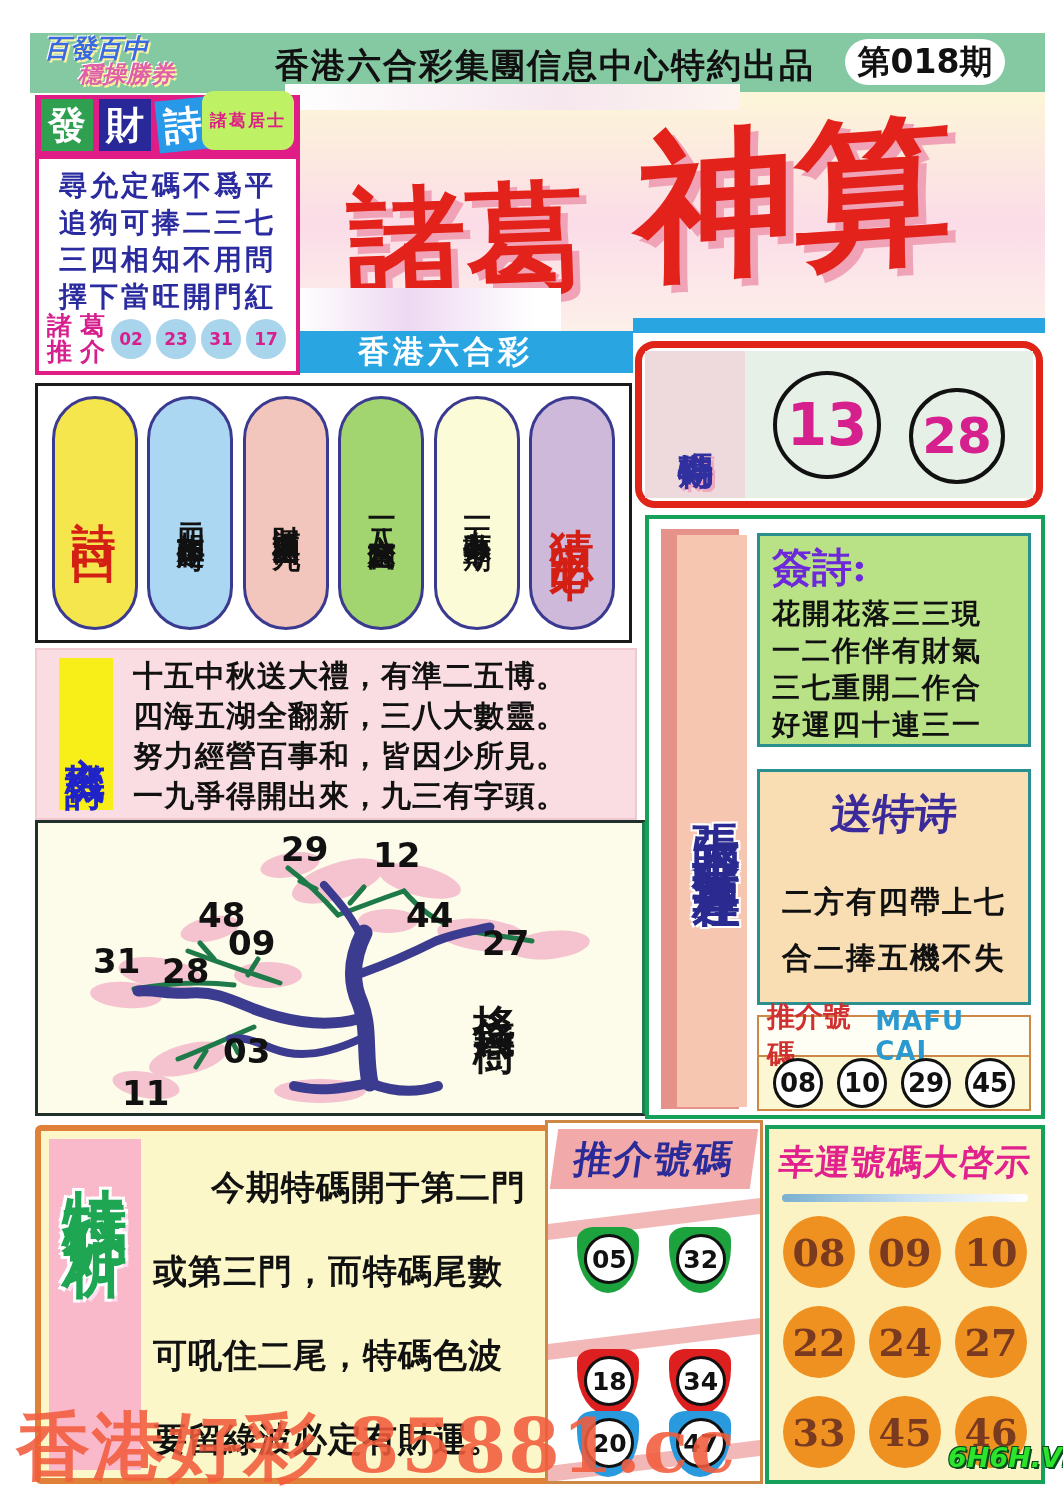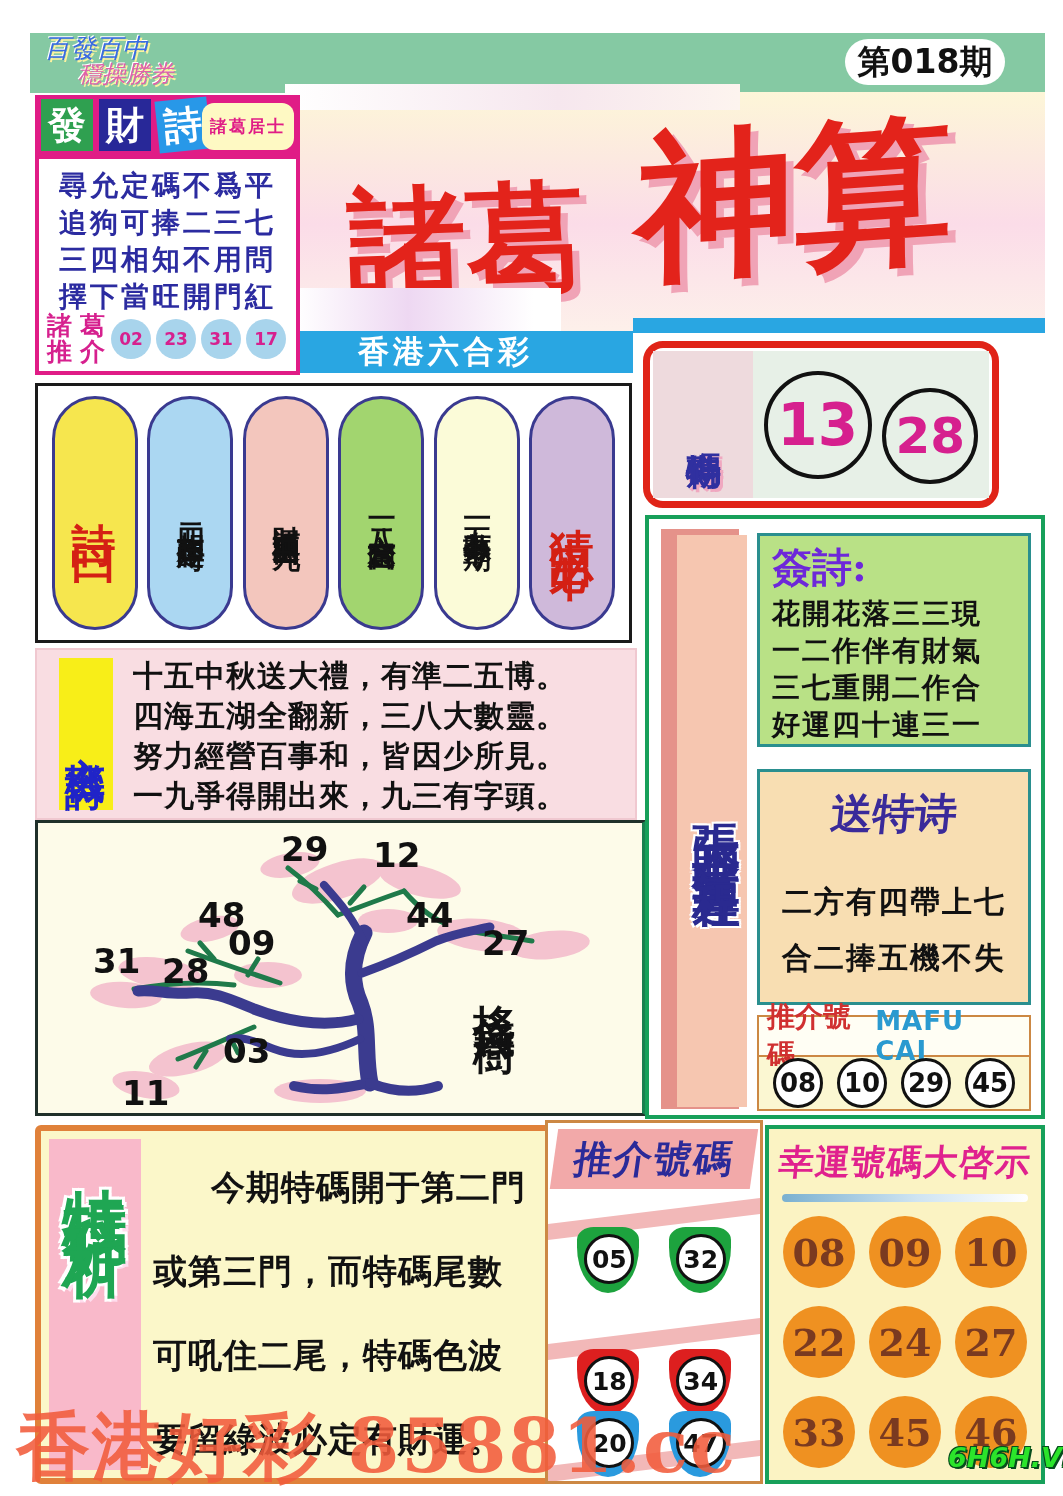--- a/index.html
+++ b/index.html
@@ -1,50 +1,50 @@
 <!DOCTYPE html>
 <html><head>
 <meta charset="utf-8">
 <style>
   html,body{margin:0;padding:0;background:#fff;}
   body{font-family:"DejaVu Sans",sans-serif;}
   #page{position:relative;width:1063px;height:1496px;background:#fff;overflow:hidden;}
 
   
   .header-bar{position:absolute;left:30px;top:33px;width:1015px;height:60px;background:#85c9a3;}
-  .logo{position:absolute;left:14px;top:2px;font-style:italic;font-weight:normal;line-height:26px;}
+  .logo{position:absolute;left:14px;top:2px;font-style:italic;font-weight:bold;line-height:26px;}
   .logo .l1{color:#3a6ae0;font-size:26px;text-shadow:2px 2px 0 #fdf2a0,-1px -1px 0 #fff;}
   .logo .l2{color:#e060a8;font-size:24px;margin-left:34px;text-shadow:2px 2px 0 #fdf2a0,-1px -1px 0 #fff;}
   .header-title{position:absolute;left:215px;top:10px;width:600px;text-align:center;font-size:34px;font-weight:bold;color:#111;letter-spacing:2px;}
   .issue-box{position:absolute;left:815px;top:6px;width:160px;height:46px;background:#fff;border-radius:23px;display:flex;align-items:center;justify-content:center;font-size:33px;font-weight:bold;color:#111;}
 
   
   .title-area{position:absolute;left:300px;top:92px;width:745px;height:240px;background:linear-gradient(180deg,#fdf6d8 0%,#fbdce8 55%,#fdf0ea 100%);}
   .t1{position:absolute;left:48px;top:70px;font-family:"DejaVu Serif",serif;font-weight:900;font-size:118px;color:#e3231b;text-shadow:7px 7px 0 #f0a3b6;transform:rotate(-2deg);}
   .t2{position:absolute;left:336px;top:2px;font-family:"DejaVu Serif",serif;font-weight:900;font-size:158px;color:#e3231b;text-shadow:8px 8px 0 #f0a3b6;transform:rotate(-4deg) skewX(-4deg);}
   .censor1{position:absolute;left:285px;top:84px;width:455px;height:26px;background:linear-gradient(90deg,#ffffff,#f6e7ee 60%,#fdf4ef);}
   .censor2{position:absolute;left:283px;top:288px;width:278px;height:44px;background:linear-gradient(90deg,#ffffff 5%,#eed8f2 45%,#ffffff 90%);}
 
   
   .facai-banner{position:absolute;left:35px;top:95px;width:265px;height:60px;background:#e01c86;}
   .facai-tiles{position:absolute;left:6px;top:4px;display:flex;gap:6px;}
   .tile{width:52px;height:52px;display:flex;align-items:center;justify-content:center;color:#fff;font-weight:bold;font-size:38px;font-family:"DejaVu Serif",serif;}
   .tile.g{background:#2fa050;} .tile.n{background:#282898;} .tile.b{background:#2898e8;transform:rotate(-6deg);}
-  .author-pill{position:absolute;right:6px;bottom:5px;background:#fef9c3;border-radius:12px;padding:12px 8px;color:#e01c86;font-size:17px;font-weight:bold;letter-spacing:2px;}
+  .author-pill{position:absolute;right:6px;bottom:5px;background:#bef264;border-radius:12px;padding:18px 8px;color:#e01c86;font-size:17px;font-weight:bold;letter-spacing:2px;}
   .poem-box{position:absolute;left:35px;top:155px;width:265px;height:220px;background:#fff;border:4px solid #e01c86;box-sizing:border-box;}
   .poem-lines{position:absolute;left:0;top:8px;width:100%;text-align:center;color:#2b2ba0;font-weight:bold;font-size:28px;line-height:37px;letter-spacing:3px;}
   .tui-row{position:absolute;left:8px;bottom:6px;display:flex;align-items:center;gap:6px;}
   .tui-label{display:grid;grid-template-columns:auto auto;gap:0 8px;color:#d6208e;font-weight:bold;font-size:25px;line-height:26px;}
   .tui-balls{display:flex;gap:5px;}
   .ball-blue{width:40px;height:40px;border-radius:50%;background:#a8d4ec;color:#d6208e;font-weight:bold;font-size:17px;display:flex;align-items:center;justify-content:center;}
 
   
   .blue-bar{position:absolute;left:300px;top:331px;width:333px;height:42px;background:#29a6e2;color:#fff;font-weight:bold;font-size:31px;letter-spacing:4px;display:flex;align-items:center;padding-left:58px;box-sizing:border-box;}
   .blue-strip{position:absolute;left:633px;top:318px;width:412px;height:15px;background:#29a6e2;}
-  .teqima{position:absolute;left:635px;top:341px;width:356px;height:167px;background:#fff;border:7px solid #e02418;border-radius:20px;box-sizing:border-box;display:flex;padding:3px;margin-left:8px;}
+  .teqima{position:absolute;left:635px;top:341px;width:408px;height:167px;background:#fff;border:7px solid #e02418;border-radius:20px;box-sizing:border-box;display:flex;padding:3px;}
   .teqima-label{width:100px;background:#eedadd;display:flex;align-items:center;justify-content:center;writing-mode:vertical-rl;text-orientation:upright;color:#3030a0;font-weight:bold;font-size:35px;text-shadow:3px 3px 0 #f0a8c0;}
   .teqima-nums{flex:1;background:#e7f0e7;display:flex;align-items:center;justify-content:space-evenly;}
   .big-circle{border:4px solid #111;border-radius:50%;background:transparent;display:flex;align-items:center;justify-content:center;color:#d6208e;font-weight:bold;}
   .bc1{width:100px;height:100px;font-size:58px;}
   .bc2{width:88px;height:88px;font-size:50px;margin-top:22px;}
 
   
   .capsules{position:absolute;left:35px;top:383px;width:597px;height:260px;background:#fff;border:3px solid #1a1a1a;box-sizing:border-box;display:flex;justify-content:space-evenly;align-items:center;padding:6px 4px;}
   .capsule{width:86px;height:234px;border-radius:46px;border:3px solid #3a3a90;box-sizing:border-box;display:flex;align-items:center;justify-content:center;writing-mode:vertical-rl;text-orientation:upright;font-weight:bold;color:#111;}
   .cap-text{font-size:28px;letter-spacing:3px;font-family:"DejaVu Serif",serif;}
@@ -109,20 +109,21 @@
 </head>
 <body>
 
 <div id="page">
 
   <div class="header-bar">
     <div class="logo">
       <div class="l1">百發百中</div>
       <div class="l2">穩操勝券</div>
     </div>
+    <div class="header-title">香港六合彩集團信息中心特約出品</div>
     <div class="issue-box">第018期</div>
   </div>
 
   <div class="title-area">
     <div class="t1">諸葛</div>
     <div class="t2">神算</div>
   </div>
   <div class="censor1"></div>
   <div class="censor2"></div>
 

